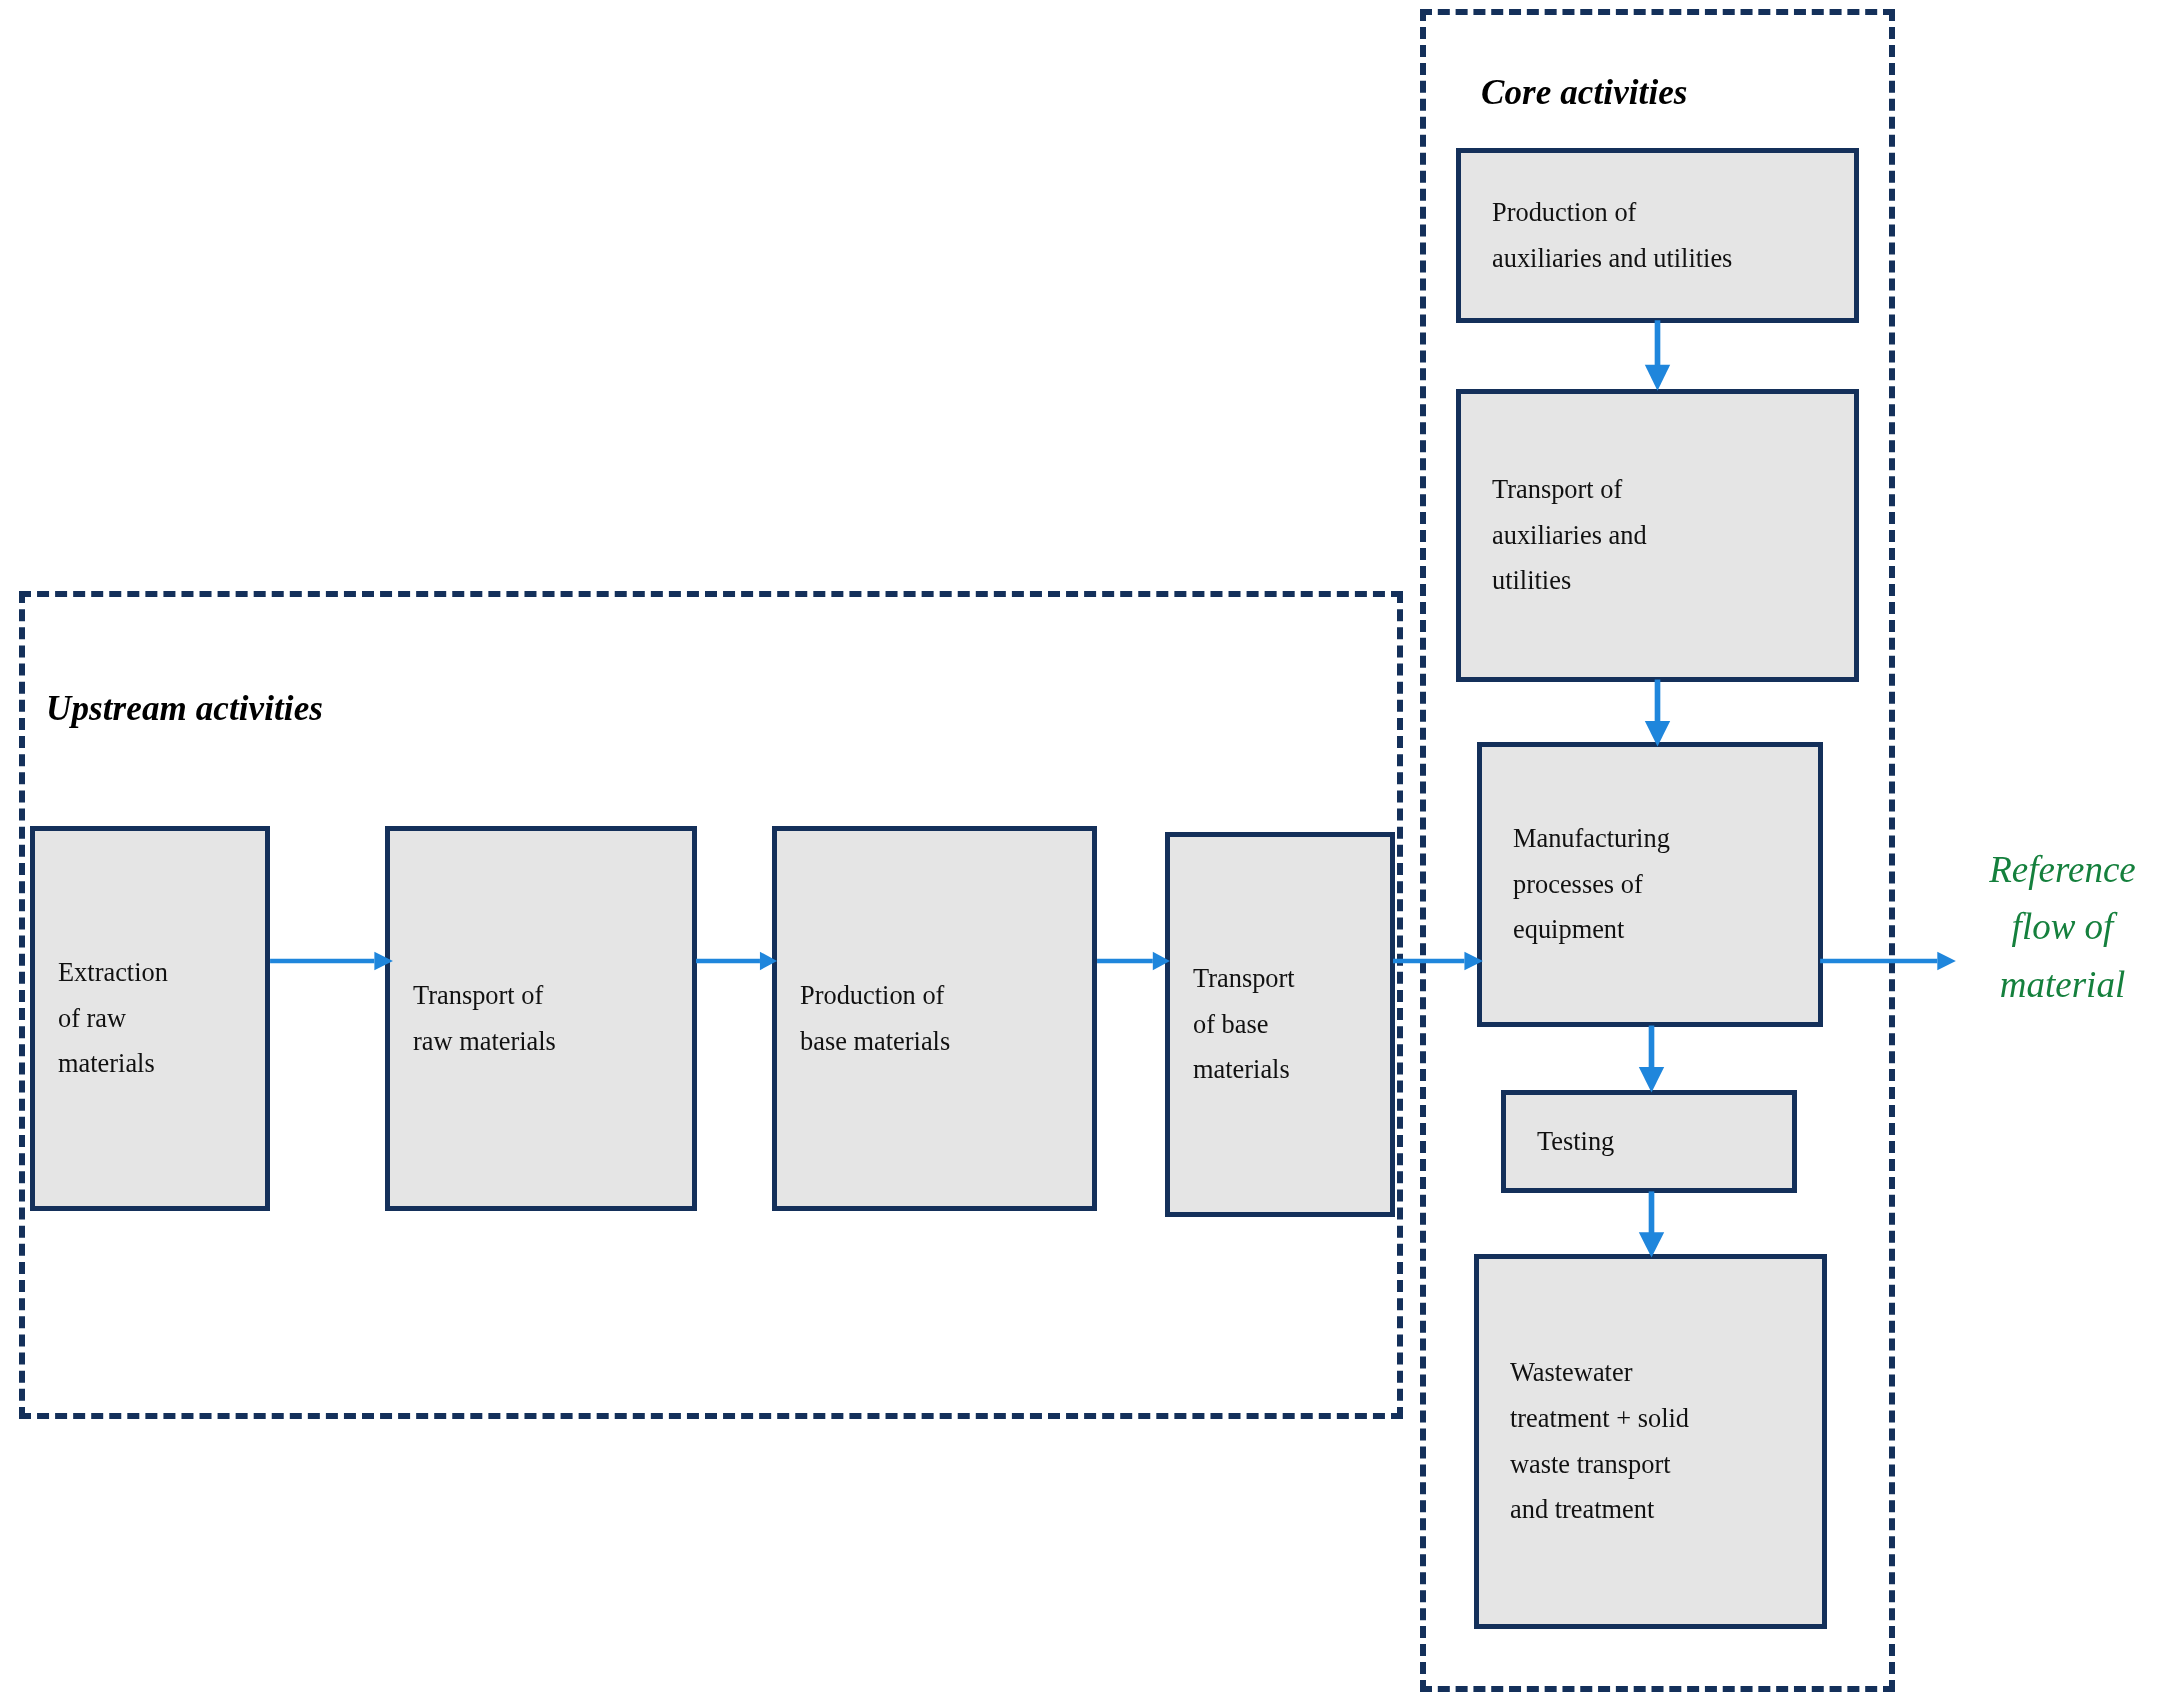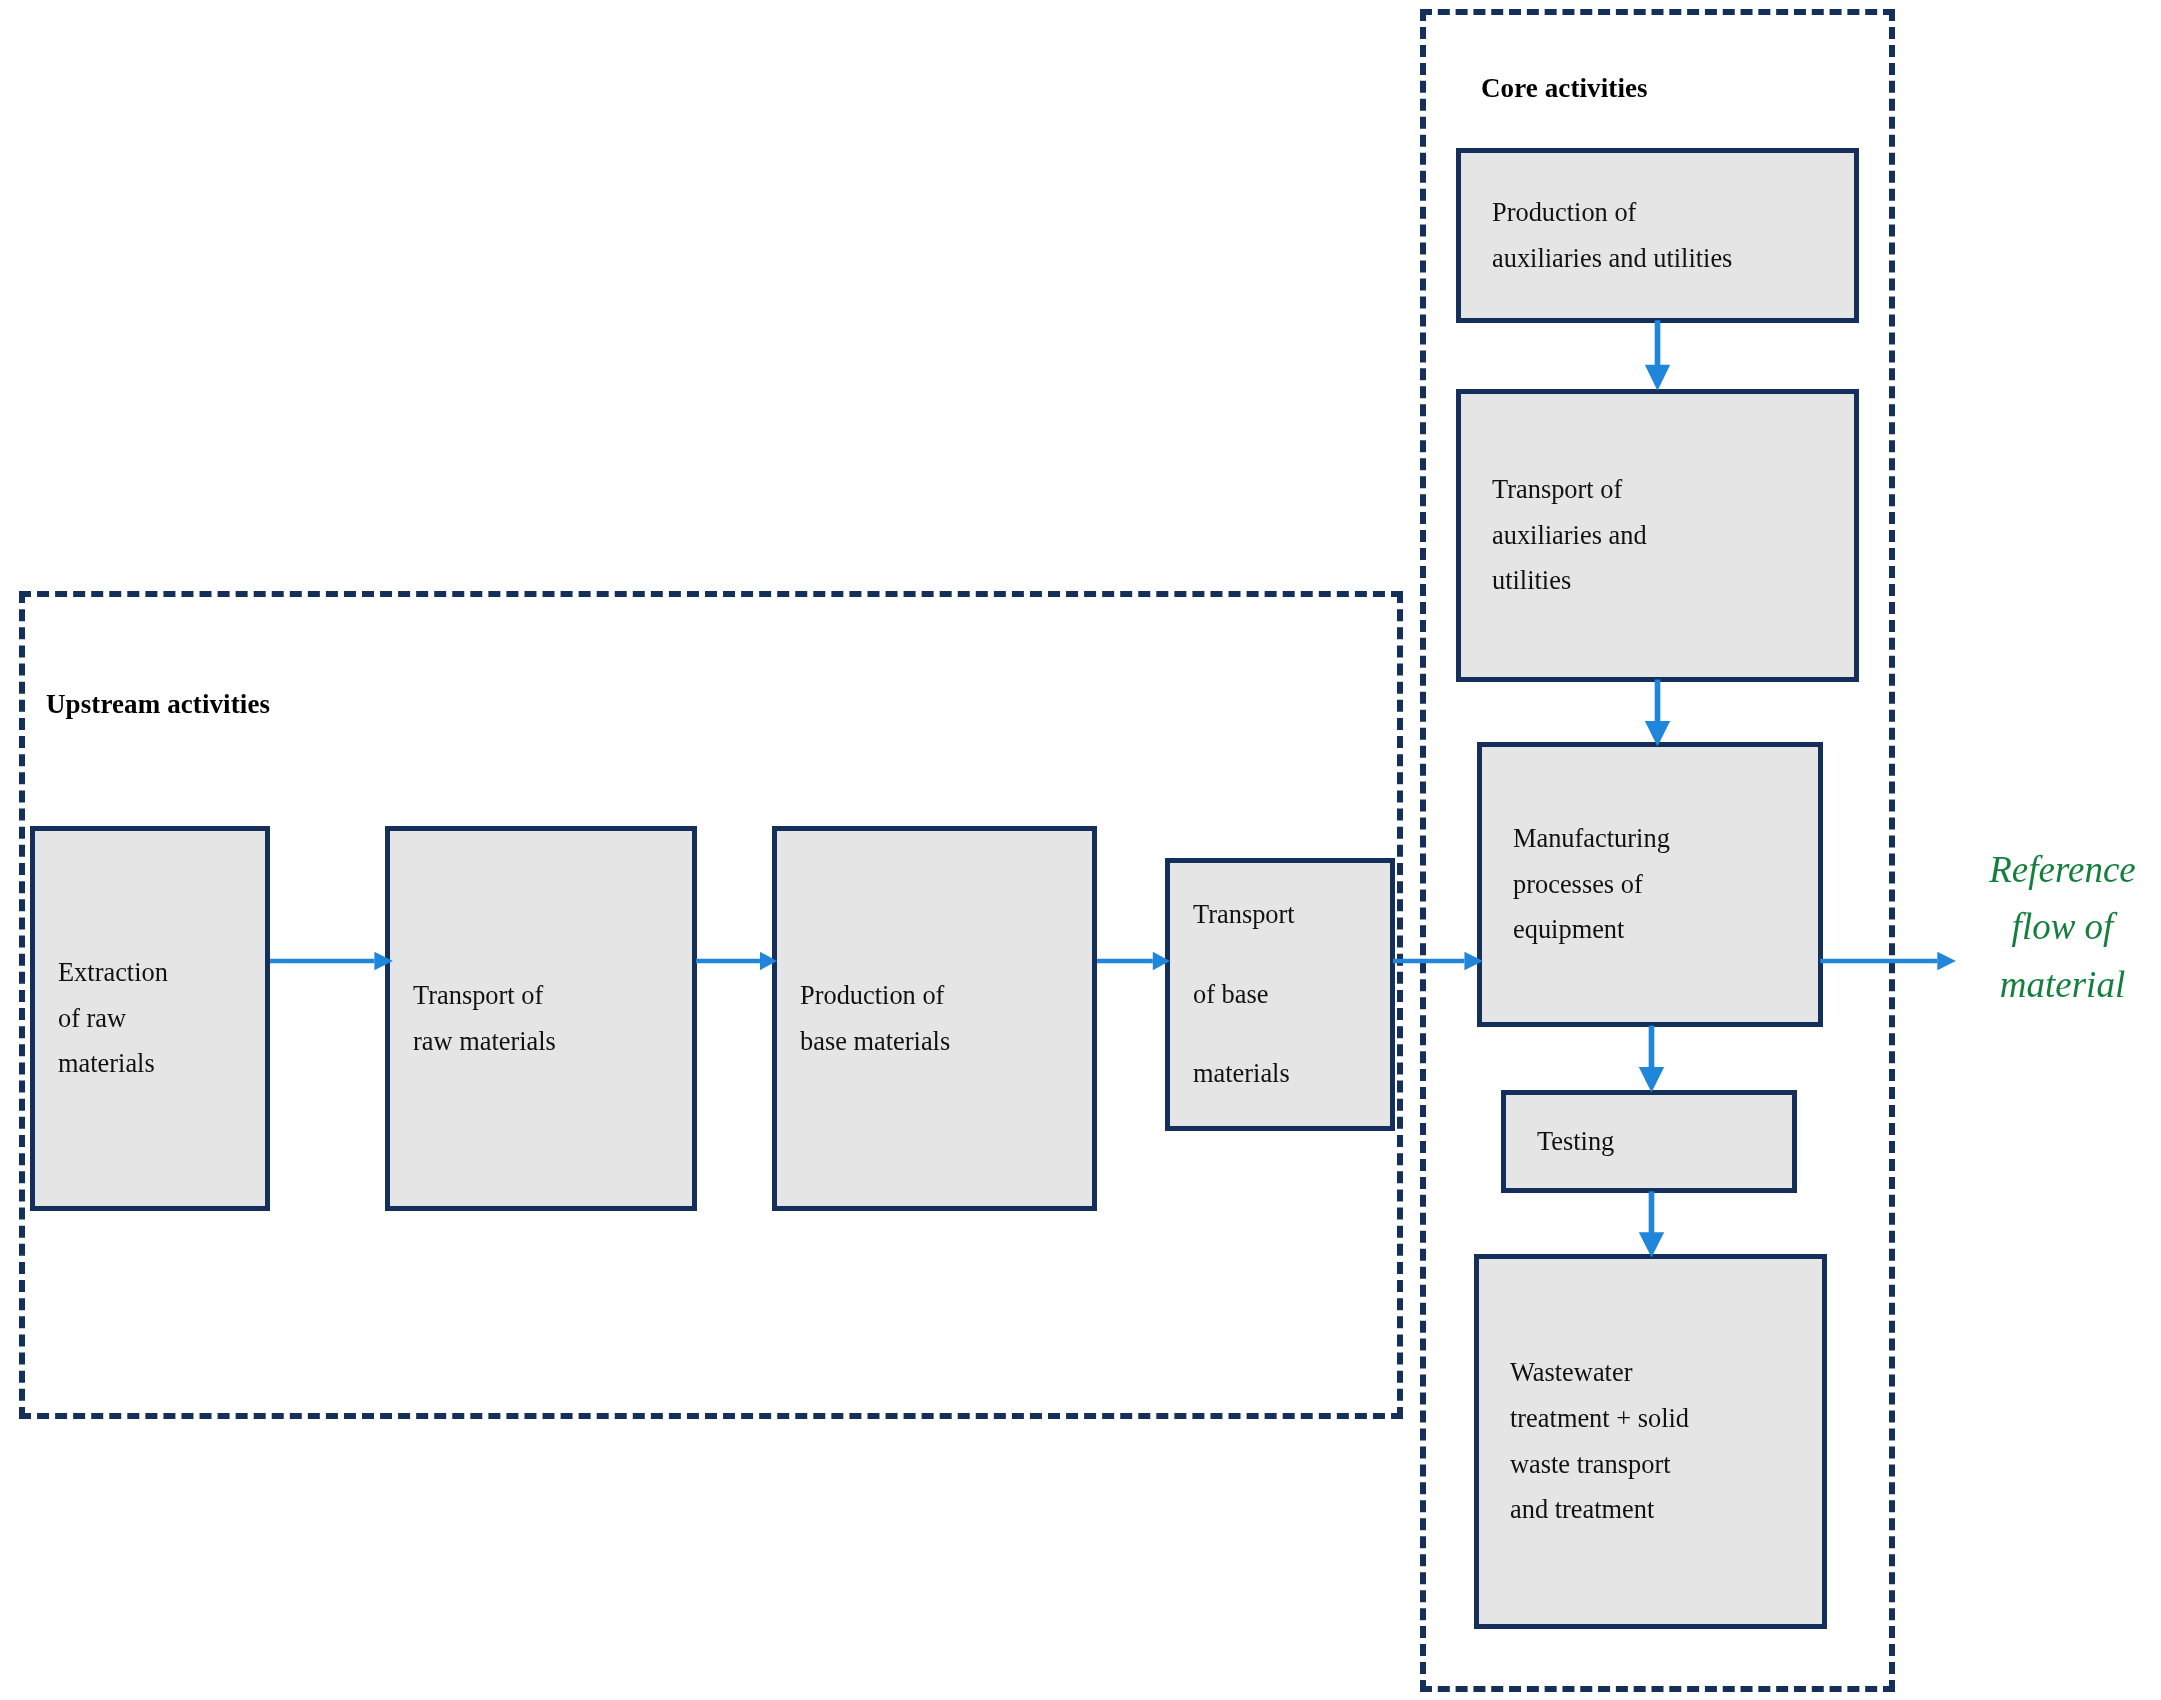--- a/index.html
+++ b/index.html
@@ -34,24 +34,25 @@
   #core-group {
     left: 1420px;
     top: 8.6px;
     width: 475px;
     height: 1683px;
   }
 
   .group-title {
     position: absolute;
     font-weight: bold;
-    font-size: 27px;
+    font-size: 35px;
     color: #000000;
     letter-spacing: 0.1px;
     white-space: nowrap;
+    font-style: italic;
   }
   #upstream-title { left: 46px;  top: 689px; }
   #core-title     { left: 1481px; top: 73px; }
 
   
   .node {
     position: absolute;
     border: 5.7px solid #14305A;
     box-sizing: border-box;
     background: #e5e5e5;
@@ -63,21 +64,21 @@
     line-height: 1.74;
   }
   .node .line { display: block; white-space: nowrap; }
   .node.pad-l  { padding-left: 23px;  align-items: flex-start; }
   .node.pad-c  { padding-left: 31px;  align-items: flex-start; }
 
   
   #node-extraction      { left: 30px;   top: 826px; width: 240px;  height: 385px; }
   #node-transport-raw   { left: 385px;  top: 826px; width: 312px;  height: 385px; }
   #node-prod-base       { left: 772px; top: 826px; width: 325px;  height: 385px; }
-  #node-transport-base  { left: 1165px; top: 858px; width: 230px;  height: 273px; gap: 34px; }
+  #node-transport-base  { left: 1165px; top: 832px; width: 230px;  height: 385px; }
 
   
   #node-prod-aux   { left: 1456px; top: 148px;  width: 403px;  height: 175px; }
   #node-trans-aux  { left: 1456px; top: 389px;  width: 403px;  height: 293px; }
   #node-manu       { left: 1477px; top: 742px; width: 346px;  height: 285px; text-align: center; }
   #node-testing    { left: 1501px; top: 1090px; width: 296px;  height: 103px; }
   #node-waste      { left: 1474px; top: 1254px; width: 353px;  height: 375px; }
 
   
   .arrow {

